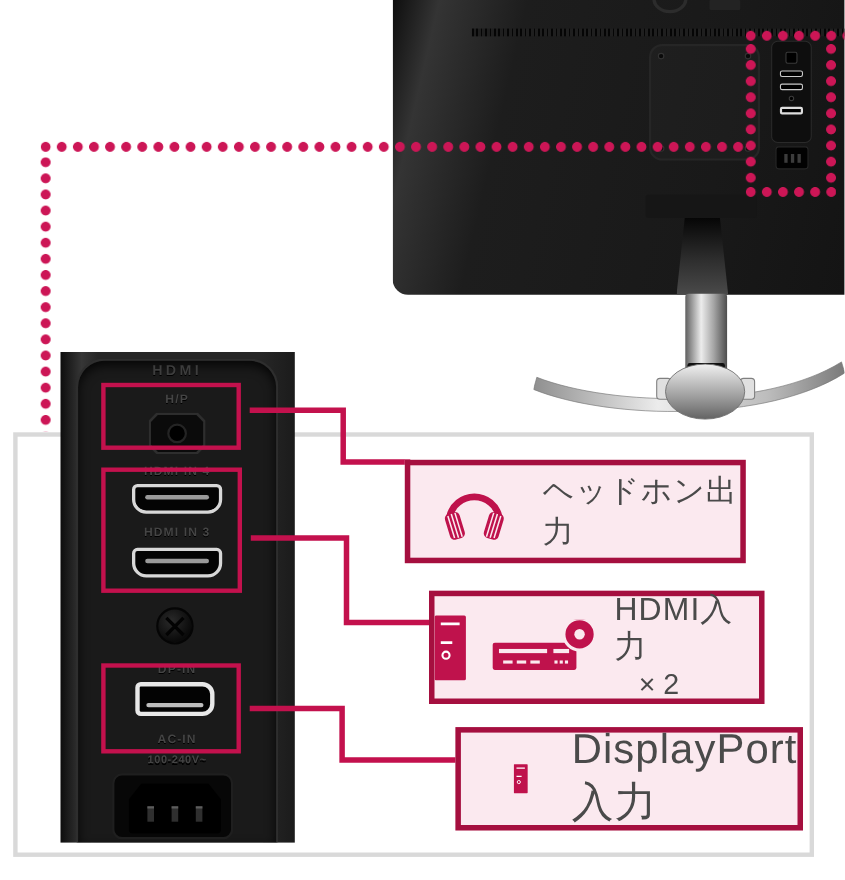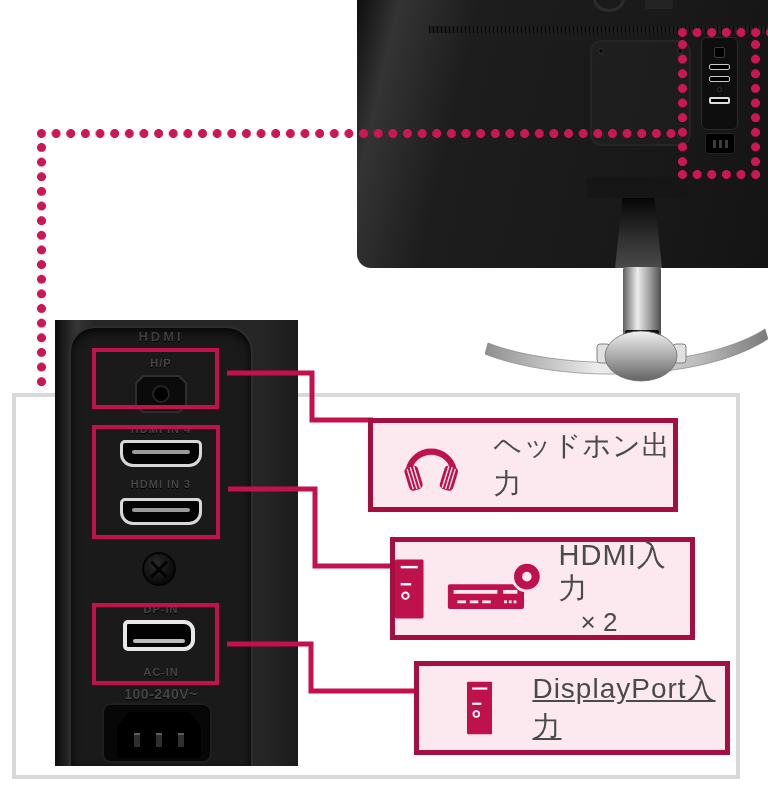--- a/index.html
+++ b/index.html
@@ -52,21 +52,21 @@
   .m-ac i{width:3px;height:8px;background:#3c3c3c;}
   .m-neck{position:absolute;left:258px;top:198px;width:47px;height:70px;
     background:linear-gradient(180deg,#060606,#2e2e2e 55%,#4a4a4a);
     clip-path:polygon(16% 0,84% 0,100% 100%,0 100%);}
   .m-column{position:absolute;left:266px;top:267px;width:38px;height:110px;
     background:linear-gradient(90deg,#5f5f5f,#ececec 38%,#a5a5a5 68%,#4d4d4d);border-radius:3px;}
   .m-colband{position:absolute;left:268px;top:330px;width:34px;height:17px;background:#101010;border-radius:2px;}
   .m-base{position:absolute;left:128px;top:318px;width:283px;height:74px;}
 
   
-  .closeup{position:absolute;left:55px;top:320px;width:243px;height:446px;z-index:2;overflow:hidden;
+  .closeup{position:absolute;left:55px;top:320px;width:213px;height:446px;z-index:2;overflow:hidden;
     background:linear-gradient(90deg,#0d0d0d 0,#363636 9%,#262626 16%,#262626 86%,#1b1b1b 100%);}
   .cu-recess{position:absolute;left:14px;top:6px;width:184px;height:440px;background:#1a1a1a;
     border:2px solid #2e2e2e;border-bottom:none;border-radius:26px 26px 0 0;
     box-shadow:inset 0 4px 10px rgba(0,0,0,.8);}
   .cu-label{position:absolute;left:14px;width:184px;text-align:center;color:var(--molded);
     font-size:11px;font-weight:bold;letter-spacing:1px;text-shadow:0 1px 0 #000;}
   .cu-top-label{top:9px;font-size:13px;letter-spacing:3px;color:#3d3d3d;}
   .cu-jack{position:absolute;left:80px;top:55px;width:52px;height:38px;background:#2e2e2e;
     clip-path:polygon(14% 0,86% 0,100% 20%,100% 80%,86% 100%,14% 100%,0 80%,0 20%);}
   .cu-jack i{position:absolute;left:2px;top:2px;right:2px;bottom:2px;background:#0b0b0b;
@@ -98,21 +98,21 @@
   .callout{position:absolute;border:5px solid var(--callout-border);background:var(--callout-fill);
     z-index:5;display:flex;align-items:center;}
   .co-label{color:var(--text);letter-spacing:1px;}
   .c1{left:368px;top:418px;width:310px;height:94px;padding-left:26px;gap:30px;}
   .c1 .co-label{font-size:28px;}
   .c2{left:390px;top:537px;width:305px;height:103px;}
   .c2 .co-text{margin-left:16px;line-height:1.15;}
   .c2 .l1{font-size:29px;color:var(--text);letter-spacing:1px;}
   .c2 .l2{font-size:26px;color:var(--text);margin-left:22px;margin-top:3px;}
   .c3{left:414px;top:661px;width:316px;height:94px;padding-left:48px;gap:40px;}
-  .c3 .co-label{font-size:28px;text-decoration:underline;}
+  .c3 .co-label{font-size:38px;}
 </style>
 </head>
 <body>
 
 <div class="page">
 
   <div class="frame"></div>
 
   <div class="monitor-photo">
     <div class="m-back">
@@ -181,21 +181,21 @@
       </div>
     <div class="cu-screw">
         <i></i>
         <b></b>
       </div>
     <div class="cu-label" style="top:283px">DP-IN</div>
     <div class="cu-dp">
         <i></i>
       </div>
     <div class="cu-label" style="top:346px">AC-IN</div>
-    <div class="cu-label" style="top:366px;font-size:14px;letter-spacing:0.5px">100-240V~</div>
+    <div class="cu-label" style="top:366px;font-size:10px;letter-spacing:0.5px">100-240V~</div>
     <div class="cu-ac">
         <u></u>
         <i class="p1"></i>
         <i class="p2"></i>
         <i class="p3"></i>
       </div>
   </div>
 
   <div class="dots-h" style="left:37px;top:129px;width:645px;"></div>
   <div class="dots-v" style="left:37px;top:143px;height:249px;"></div>

